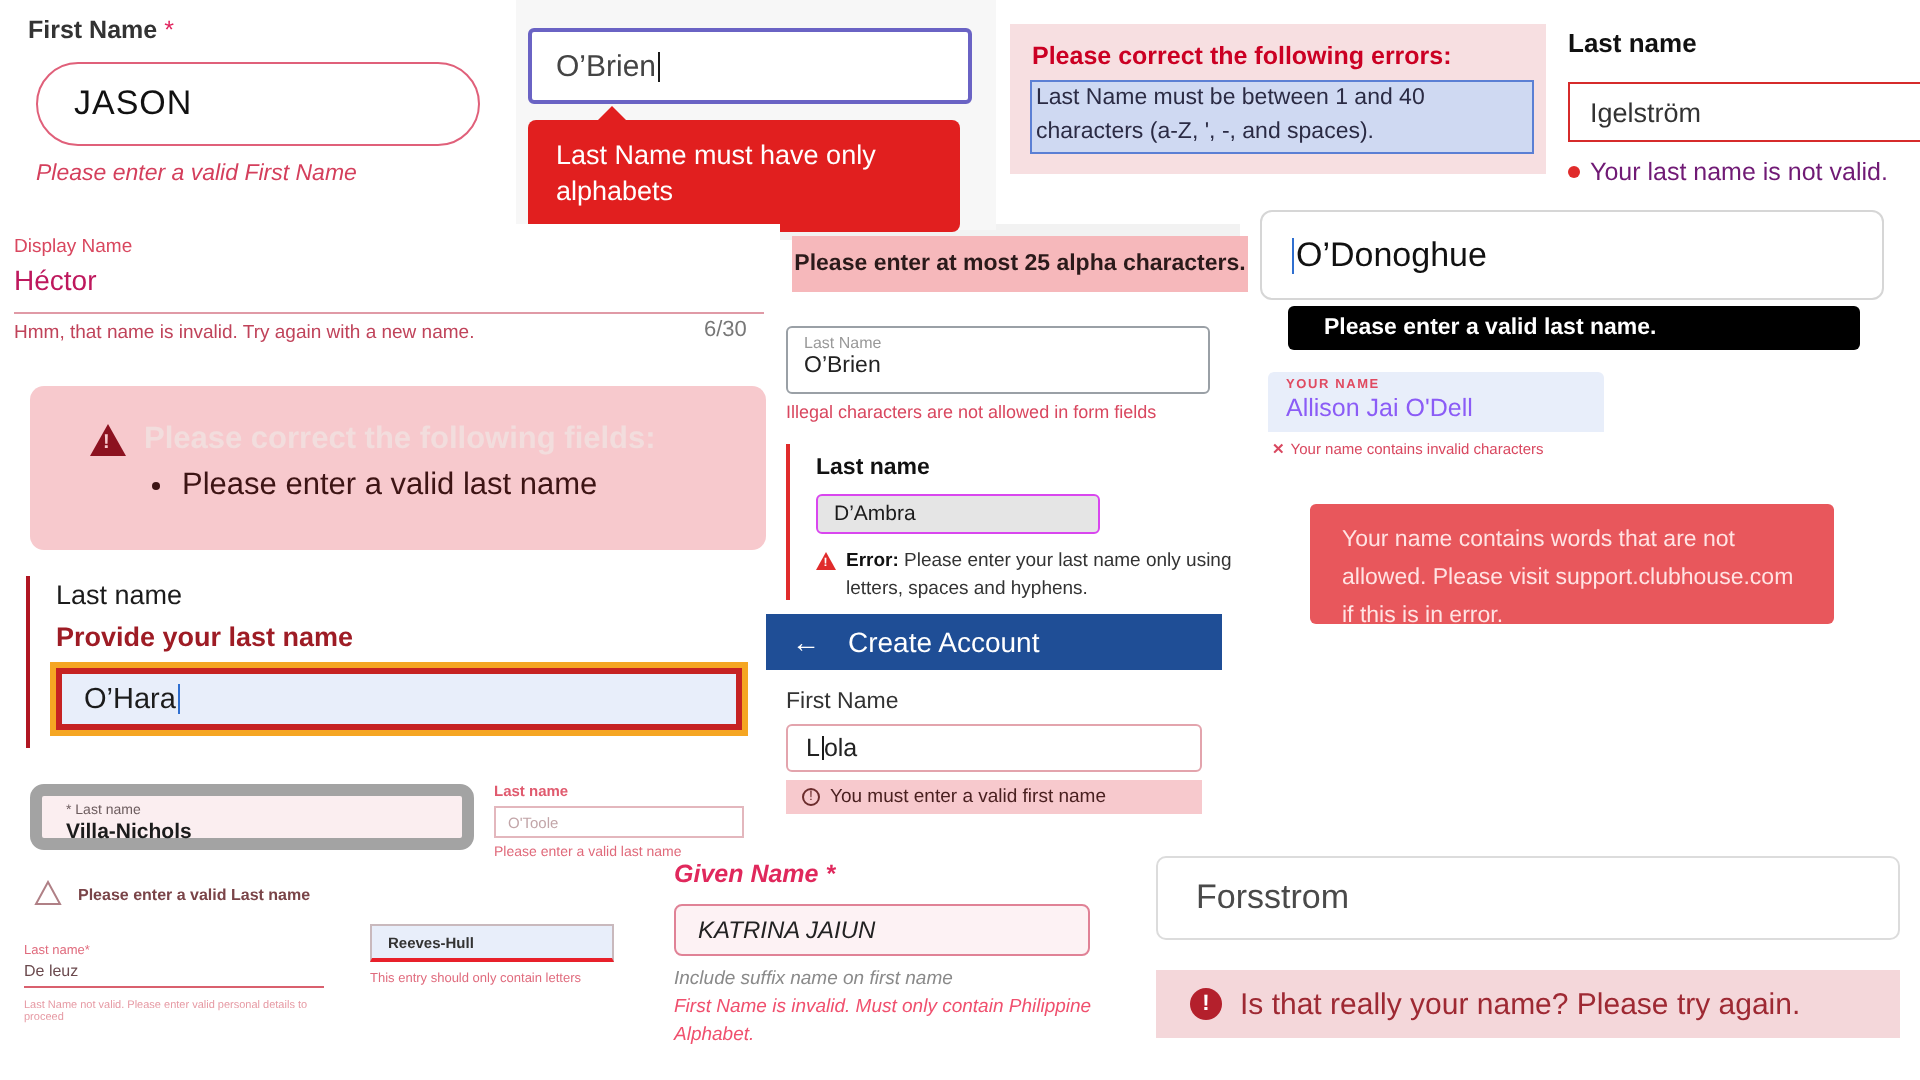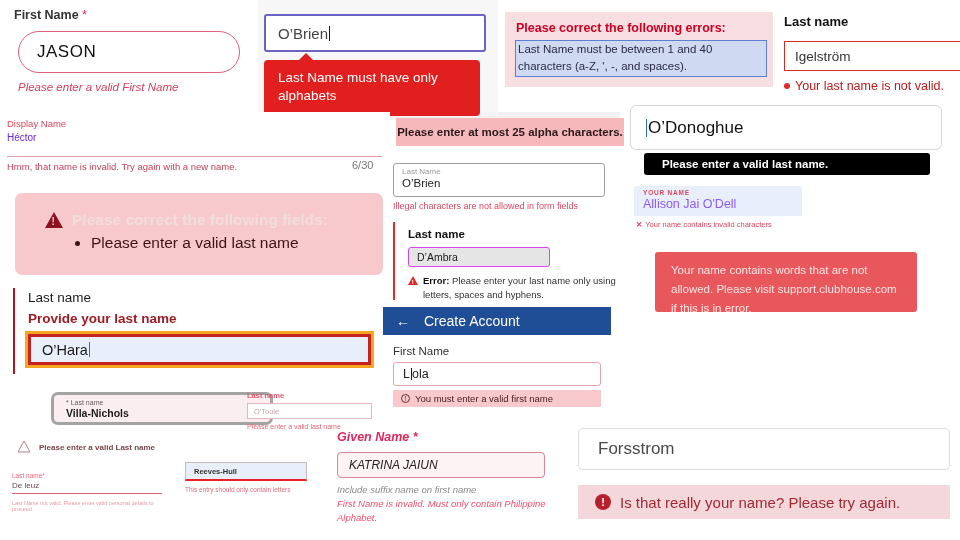--- a/index.html
+++ b/index.html
@@ -48,28 +48,28 @@
              background:#cfd9f2; color:#2b2b44; font-size:11.5px;
              line-height:1.5; padding:0 2px; max-width:252px; }
 
   
   #c4 { left:780px; top:8px; width:180px; height:92px; background:#fff; }
   #c4 .t { font-size:13px; font-weight:bold; color:#111; margin:6px 0 0 4px; }
   #c4 .fld { margin:12px 0 0 4px; width:178px; height:30px;
              border:1.4px solid #d62b2b; background:#fff;
              display:flex; align-items:center; padding-left:10px;
              font-size:13.5px; color:#333; }
-  #c4 .msg { margin:8px 0 0 4px; font-size:12.5px; color:#b91c1c; }
+  #c4 .msg { margin:8px 0 0 4px; font-size:12.5px; color:#701a75; }
   #c4 .dot { display:inline-block; width:6px; height:6px; border-radius:50%;
              background:#e02b2b; margin-right:5px; vertical-align:1px; }
 
   
   #c5 { left:0; top:112px; width:390px; height:62px; background:#fff; }
   #c5 .cap { font-size:9.5px; color:#d9475f; margin:6px 0 0 7px; }
-  #c5 .val { font-size:10px; color:#6d28d9; margin:3px 0 0 7px; }
+  #c5 .val { font-size:14px; color:#be185d; margin:3px 0 0 7px; }
   #c5 .rule { position:absolute; left:7px; top:44px; width:375px; height:1px; background:#e09aa6; }
   #c5 .msg { position:absolute; left:7px; top:49px; font-size:9.5px; color:#c0435a; }
   #c5 .cnt { position:absolute; left:352px; top:47px; font-size:11px; color:#777; }
 
   
   #c6 { left:15px; top:193px; width:368px; height:82px;
         background:#f7c9cd; border-radius:7px; }
   #c6 .hd { font-size:15.5px; font-weight:bold; color:#f2dddd;
             margin:18px 0 0 30px; display:flex; align-items:center; gap:9px; }
   #c6 .warn { width:0; height:0; border-left:9px solid transparent;
@@ -166,22 +166,22 @@
          border-left:2.5px solid #b01622; padding-left:13px; background:#fff; }
   #c15 .t1 { font-size:13.5px; color:#1b1b1b; margin-top:2px; }
   #c15 .t2 { font-size:13.5px; font-weight:bold; color:#9e1c25; margin-top:6px; }
   #c15 .fld { margin-top:8px; width:343px; height:31px; background:#e8eefa;
               border:3px solid #c62222; outline:3px solid #f5a623;
               display:flex; align-items:center; padding-left:11px;
               font-size:14.5px; color:#1b1b1b; }
 
   
   #c16 { left:15px; top:392px; width:222px; height:33px;
-         background:#fbeef0; border:3px solid #a3a3a3; border-radius:7px;
-         padding:4px 0 0 12px;margin-left:36px; }
+         background:#fbeef0; border:6px solid #a3a3a3; border-radius:7px;
+         padding:4px 0 0 12px; }
   #c16 .cap { font-size:7px; color:#6b5b5d; }
   #c16 .vv { font-size:10.5px; font-weight:bold; color:#1b1b1b; margin-top:1px; }
 
   
   #c17 { left:247px; top:391px; width:130px; height:44px; }
   #c17 .cap { font-size:7.5px; font-weight:bold; color:#e05a6e; }
   #c17 .fld { margin-top:3px; width:125px; height:16px; background:#fff;
               border:1px solid #e3b7bd; display:flex; align-items:center;
               padding-left:6px; font-size:7.5px; color:#c2a5a8; }
   #c17 .msg { margin-top:4px; font-size:7px; color:#e0697a; }

